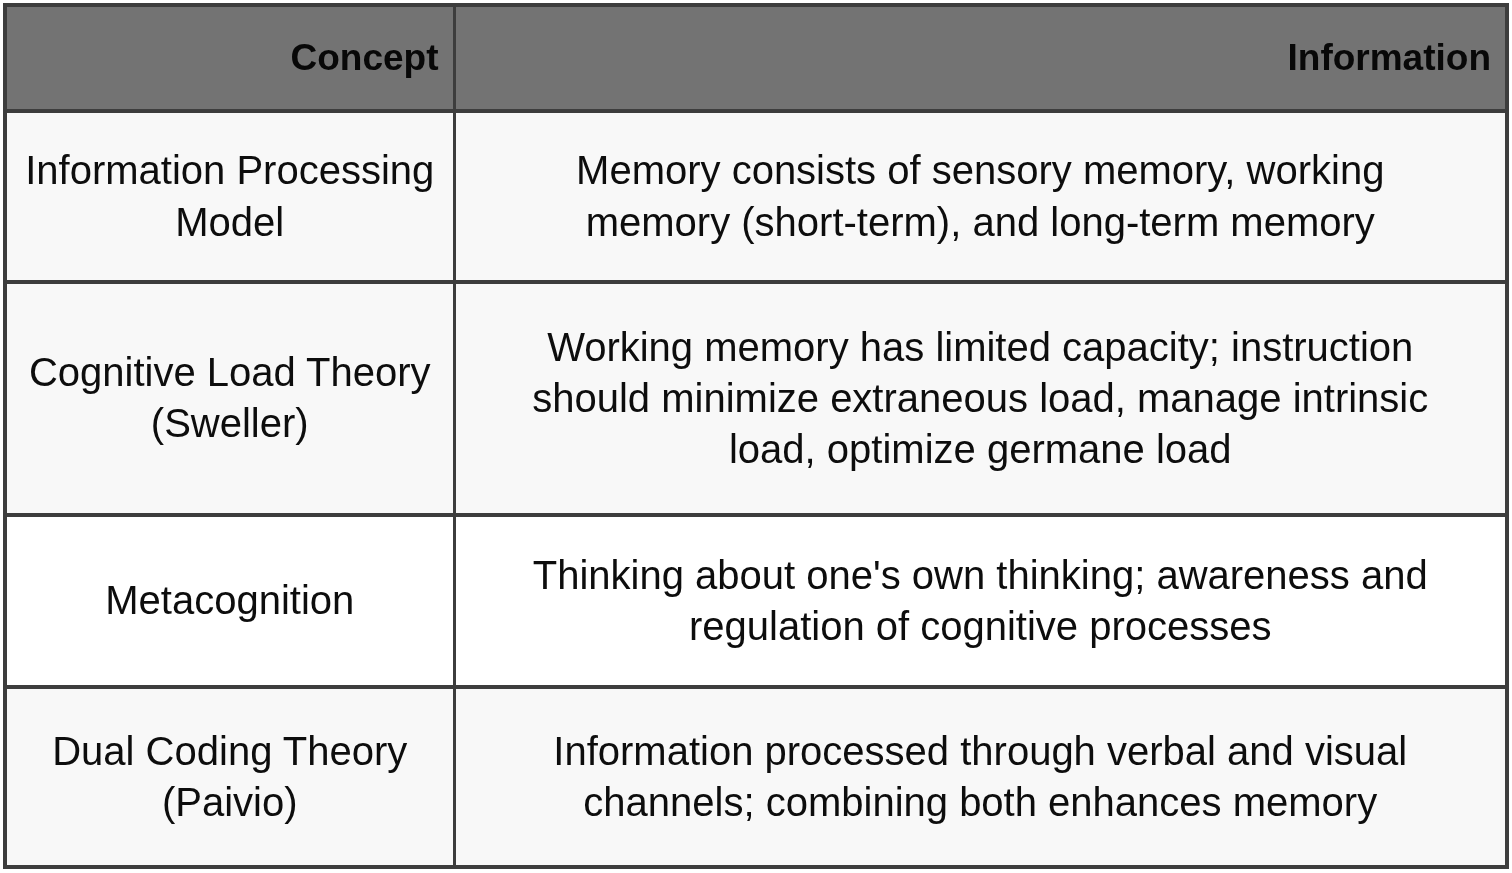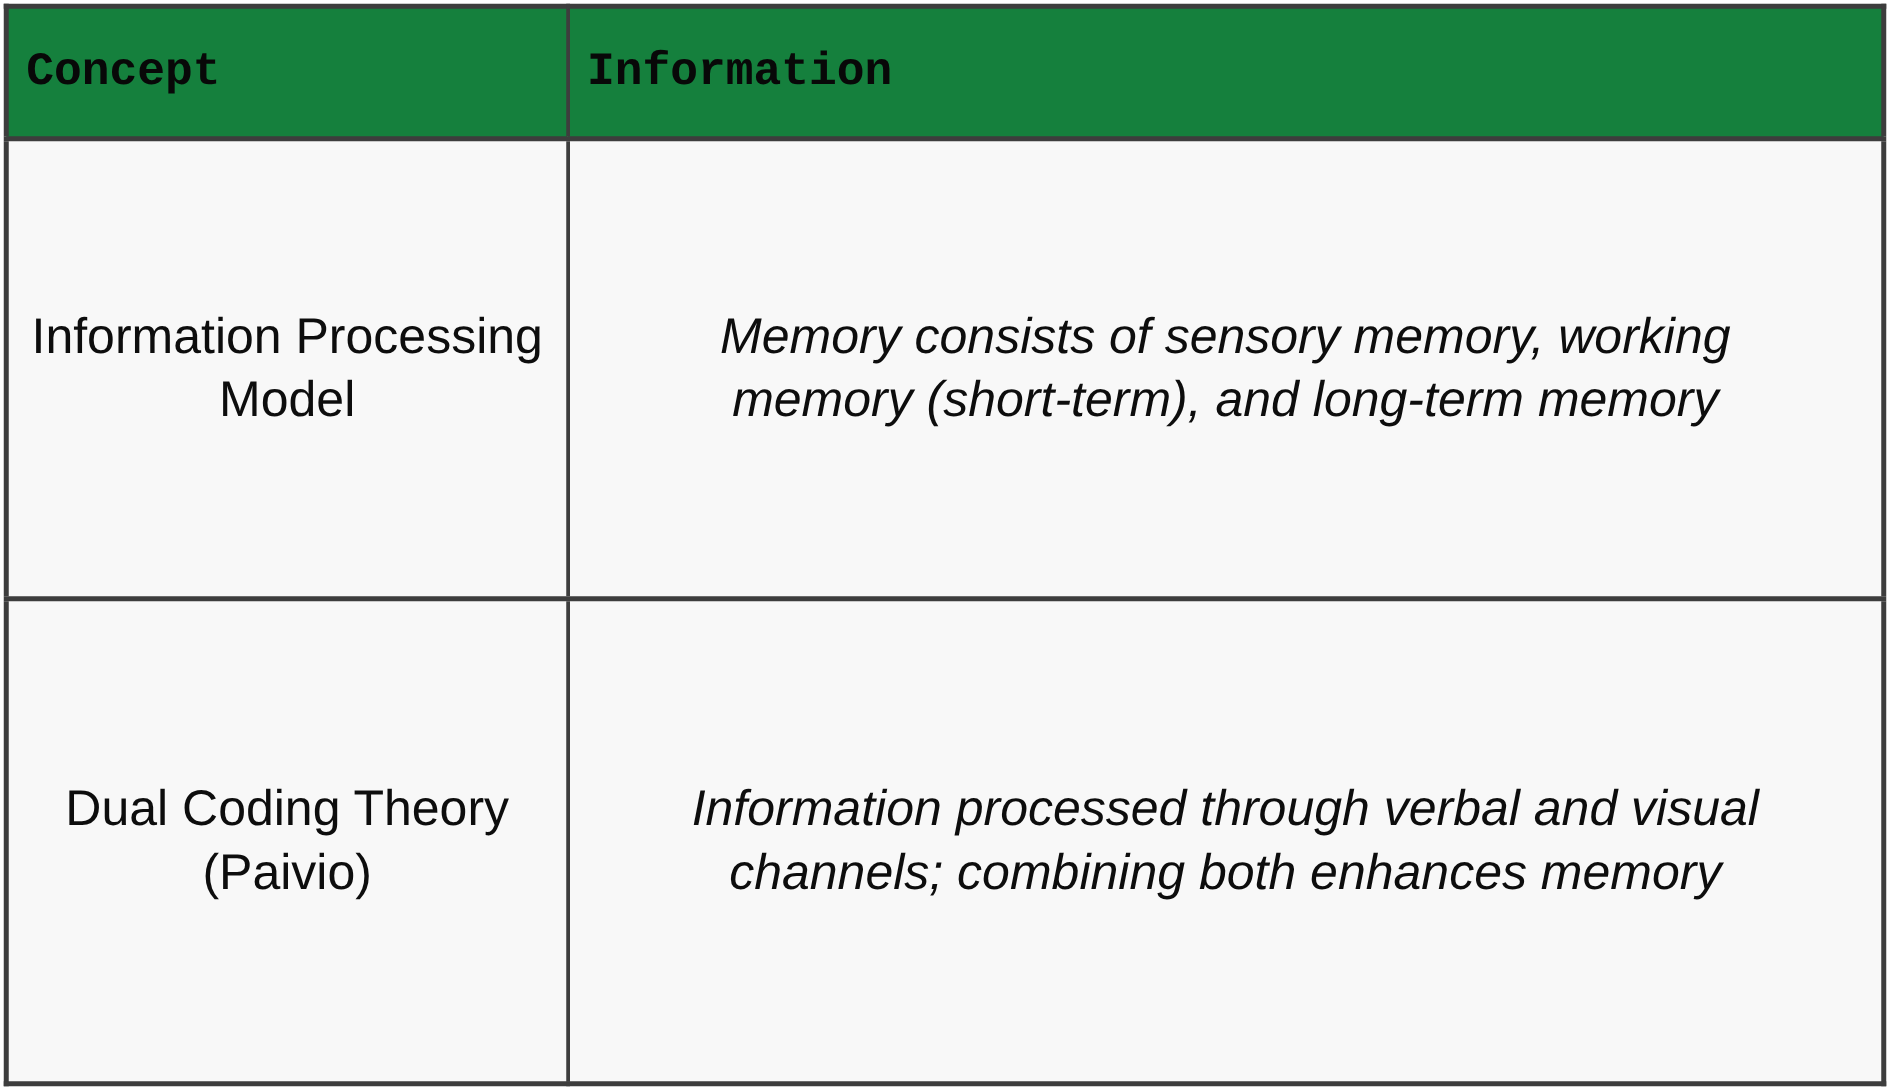--- a/index.html
+++ b/index.html
@@ -27,53 +27,52 @@
     height: 100%;
     border-collapse: collapse;
     table-layout: fixed;
     border: 4px solid #3d3d3d;
     background: #ffffff;
   }
   table.concept-table col.col-concept { width: 449px; }
   table.concept-table col.col-description { width: auto; }
 
   thead th {
-    background: #15803d;
+    background: #737373;
     border-bottom: 4px solid #3d3d3d;
     border-right: 3px solid #3d3d3d;
     font-size: 37px;
     font-weight: bold;
-    text-align: left;
+    text-align: right;
     vertical-align: middle;
     padding: 8px 14px;
     height: 86px;
     color: #080808;
     letter-spacing: 0px;
-    font-family: Liberation Mono, monospace;
   }
   thead th:last-child { border-right: none; }
 
   tbody td {
     border-bottom: 4px solid #3d3d3d;
     border-right: 3px solid #3d3d3d;
     text-align: center;
     vertical-align: middle;
     font-size: 40px;
     line-height: 1.28;
     padding: 10px 18px;
     color: #0d0d0d;
   }
   tbody td:last-child { border-right: none; }
   tbody tr:last-child td { border-bottom: none; }
 
   tbody tr.row-alt td { background: #f8f8f8; }
   tbody tr.row-plain td { background: #ffffff; }
 
   td.cell-concept { padding-left: 10px; padding-right: 10px; }
-  td.cell-description { padding-left: 46px; padding-right: 46px; font-style: italic; }
+  td.cell-description { padding-left: 46px; padding-right: 46px; }
 
   
   tbody tr.r1 { height: 134px; }
   tbody tr.r2 { height: 186px; }
   tbody tr.r3 { height: 182px; }
   tbody tr.r4 { height: 135px; }
   tbody tr.r5 { height: 141px; }
 </style>
 </head>
 <body>
@@ -88,19 +87,27 @@
       <tr>
         <th>Concept</th>
         <th>Information</th>
       </tr>
     </thead>
     <tbody>
       <tr class="row-alt r1">
         <td class="cell-concept">Information Processing Model</td>
         <td class="cell-description">Memory consists of sensory memory, working memory (short-term), and long-term memory</td>
       </tr>
+      <tr class="row-alt r3">
+        <td class="cell-concept">Cognitive Load Theory (Sweller)</td>
+        <td class="cell-description">Working memory has limited capacity; instruction should minimize extraneous load, manage intrinsic load, optimize germane load</td>
+      </tr>
+      <tr class="row-plain r4">
+        <td class="cell-concept">Metacognition</td>
+        <td class="cell-description">Thinking about one's own thinking; awareness and regulation of cognitive processes</td>
+      </tr>
       <tr class="row-alt r5">
         <td class="cell-concept">Dual Coding Theory (Paivio)</td>
         <td class="cell-description">Information processed through verbal and visual channels; combining both enhances memory</td>
       </tr>
     </tbody>
   </table>
 </div>
 
 </body></html>

